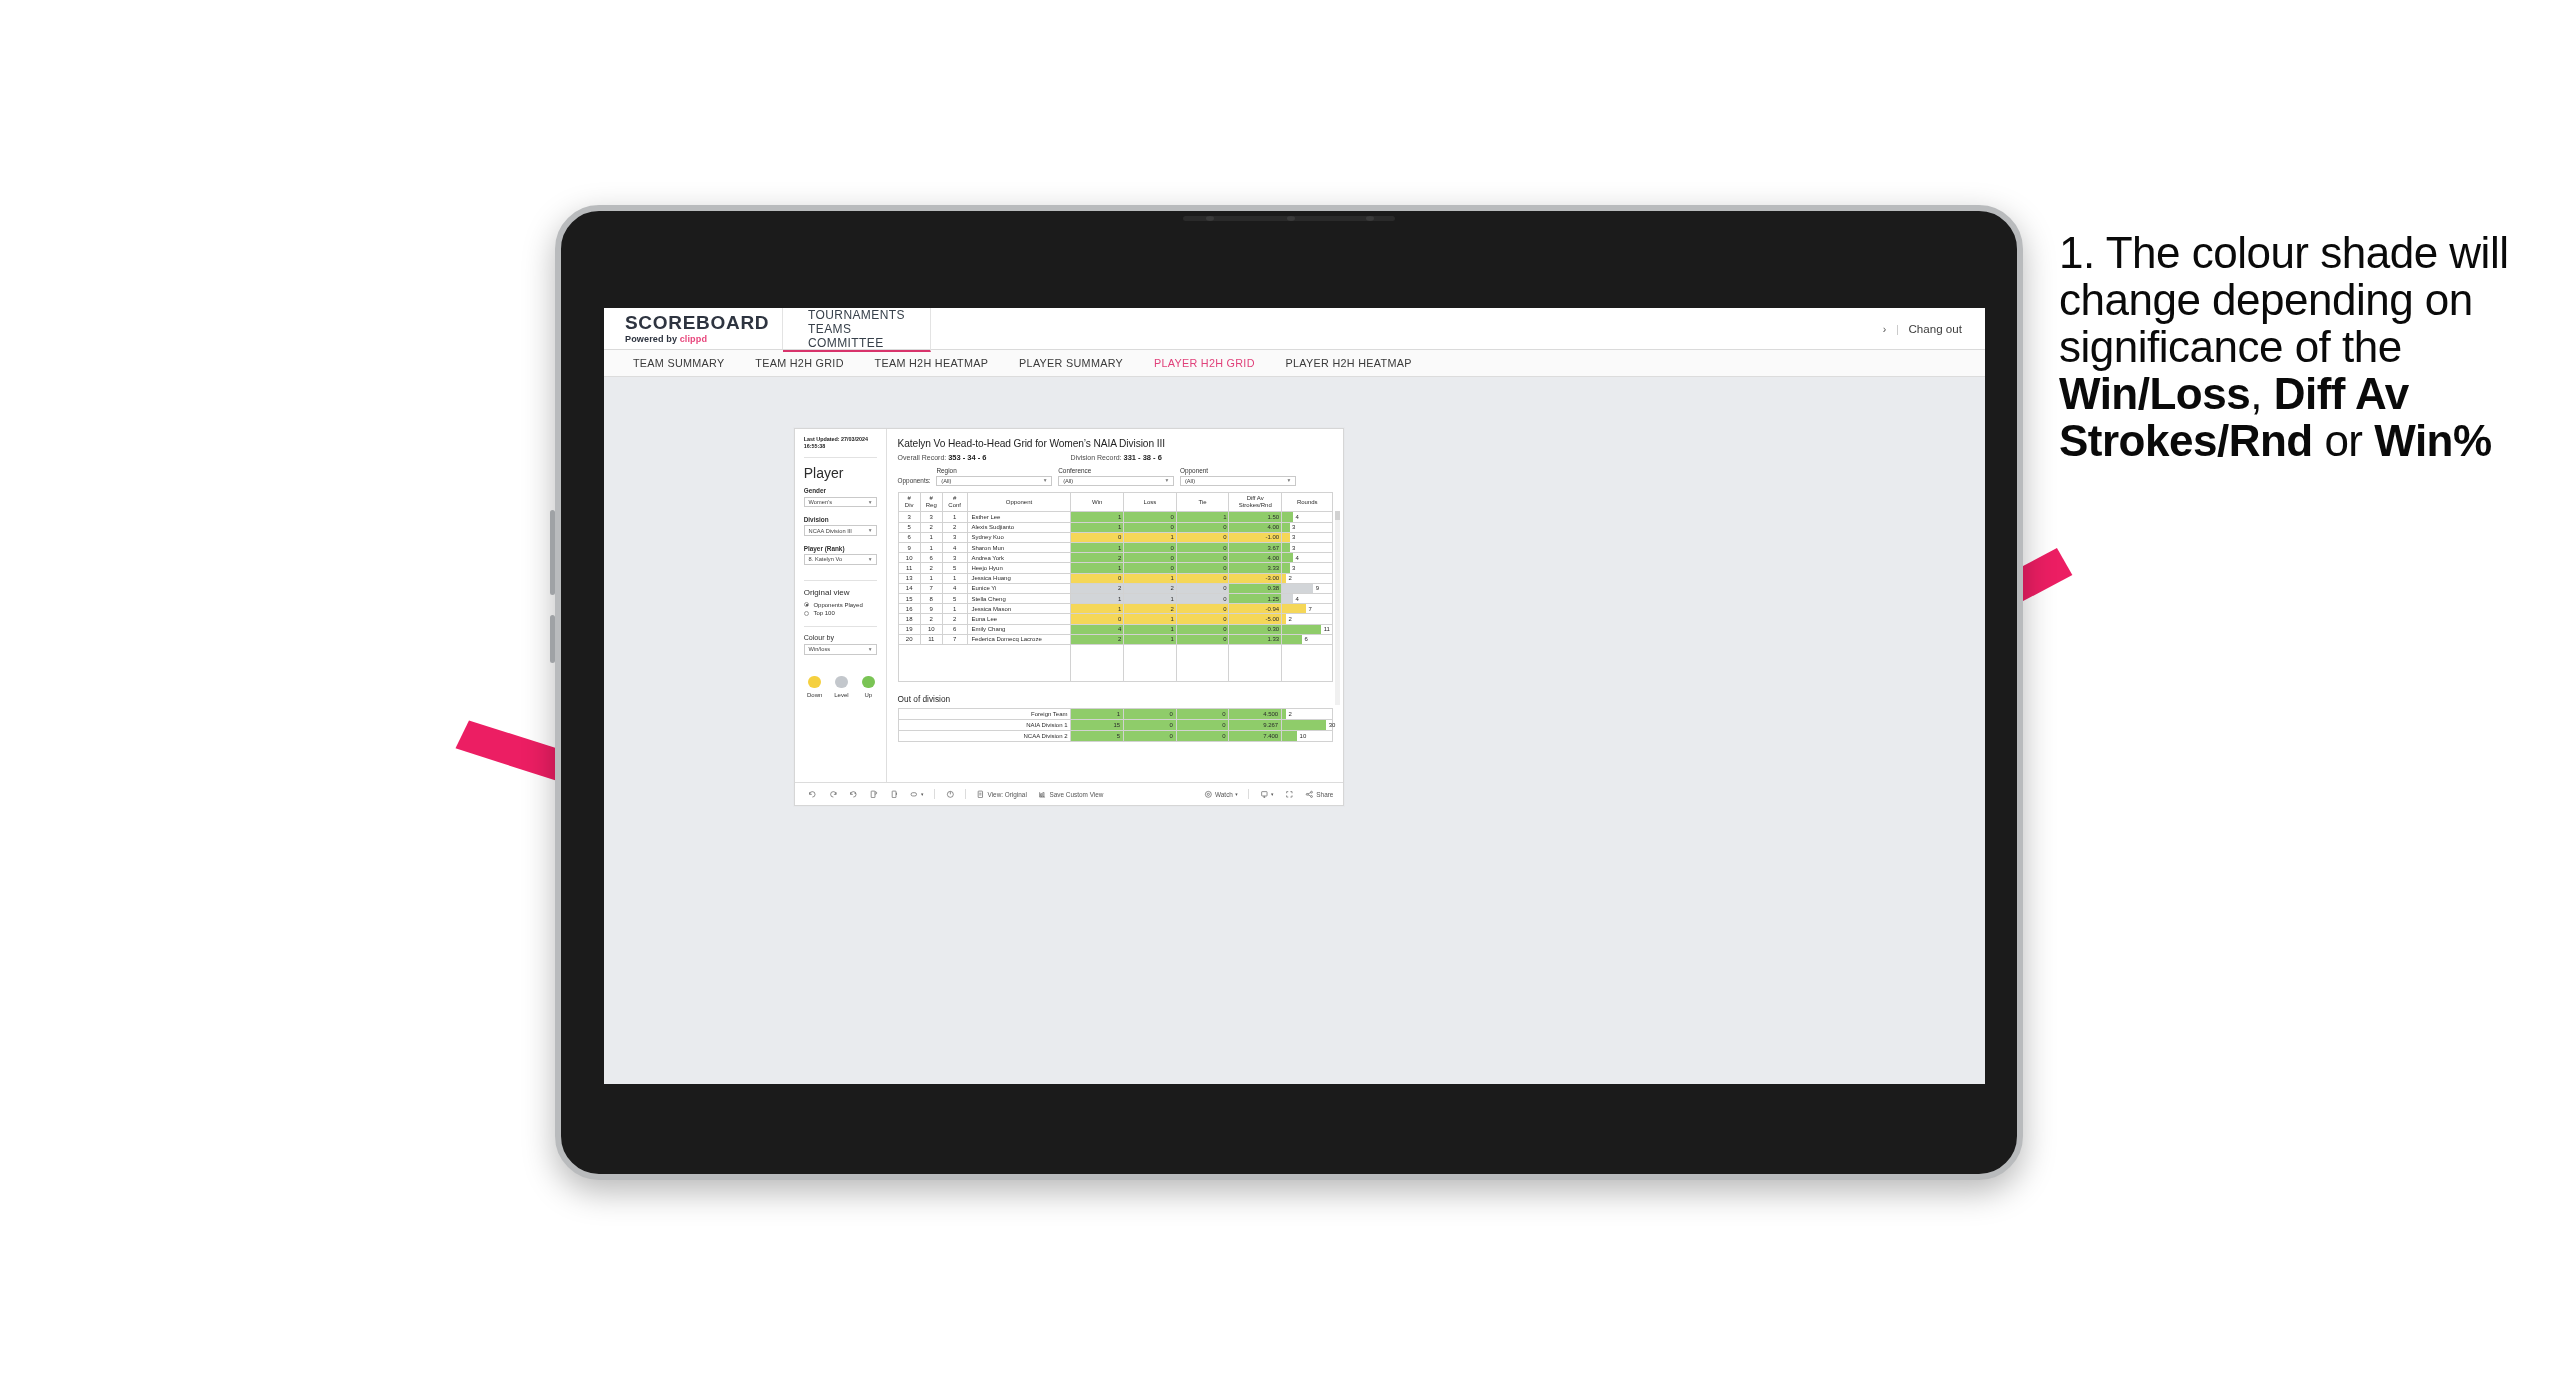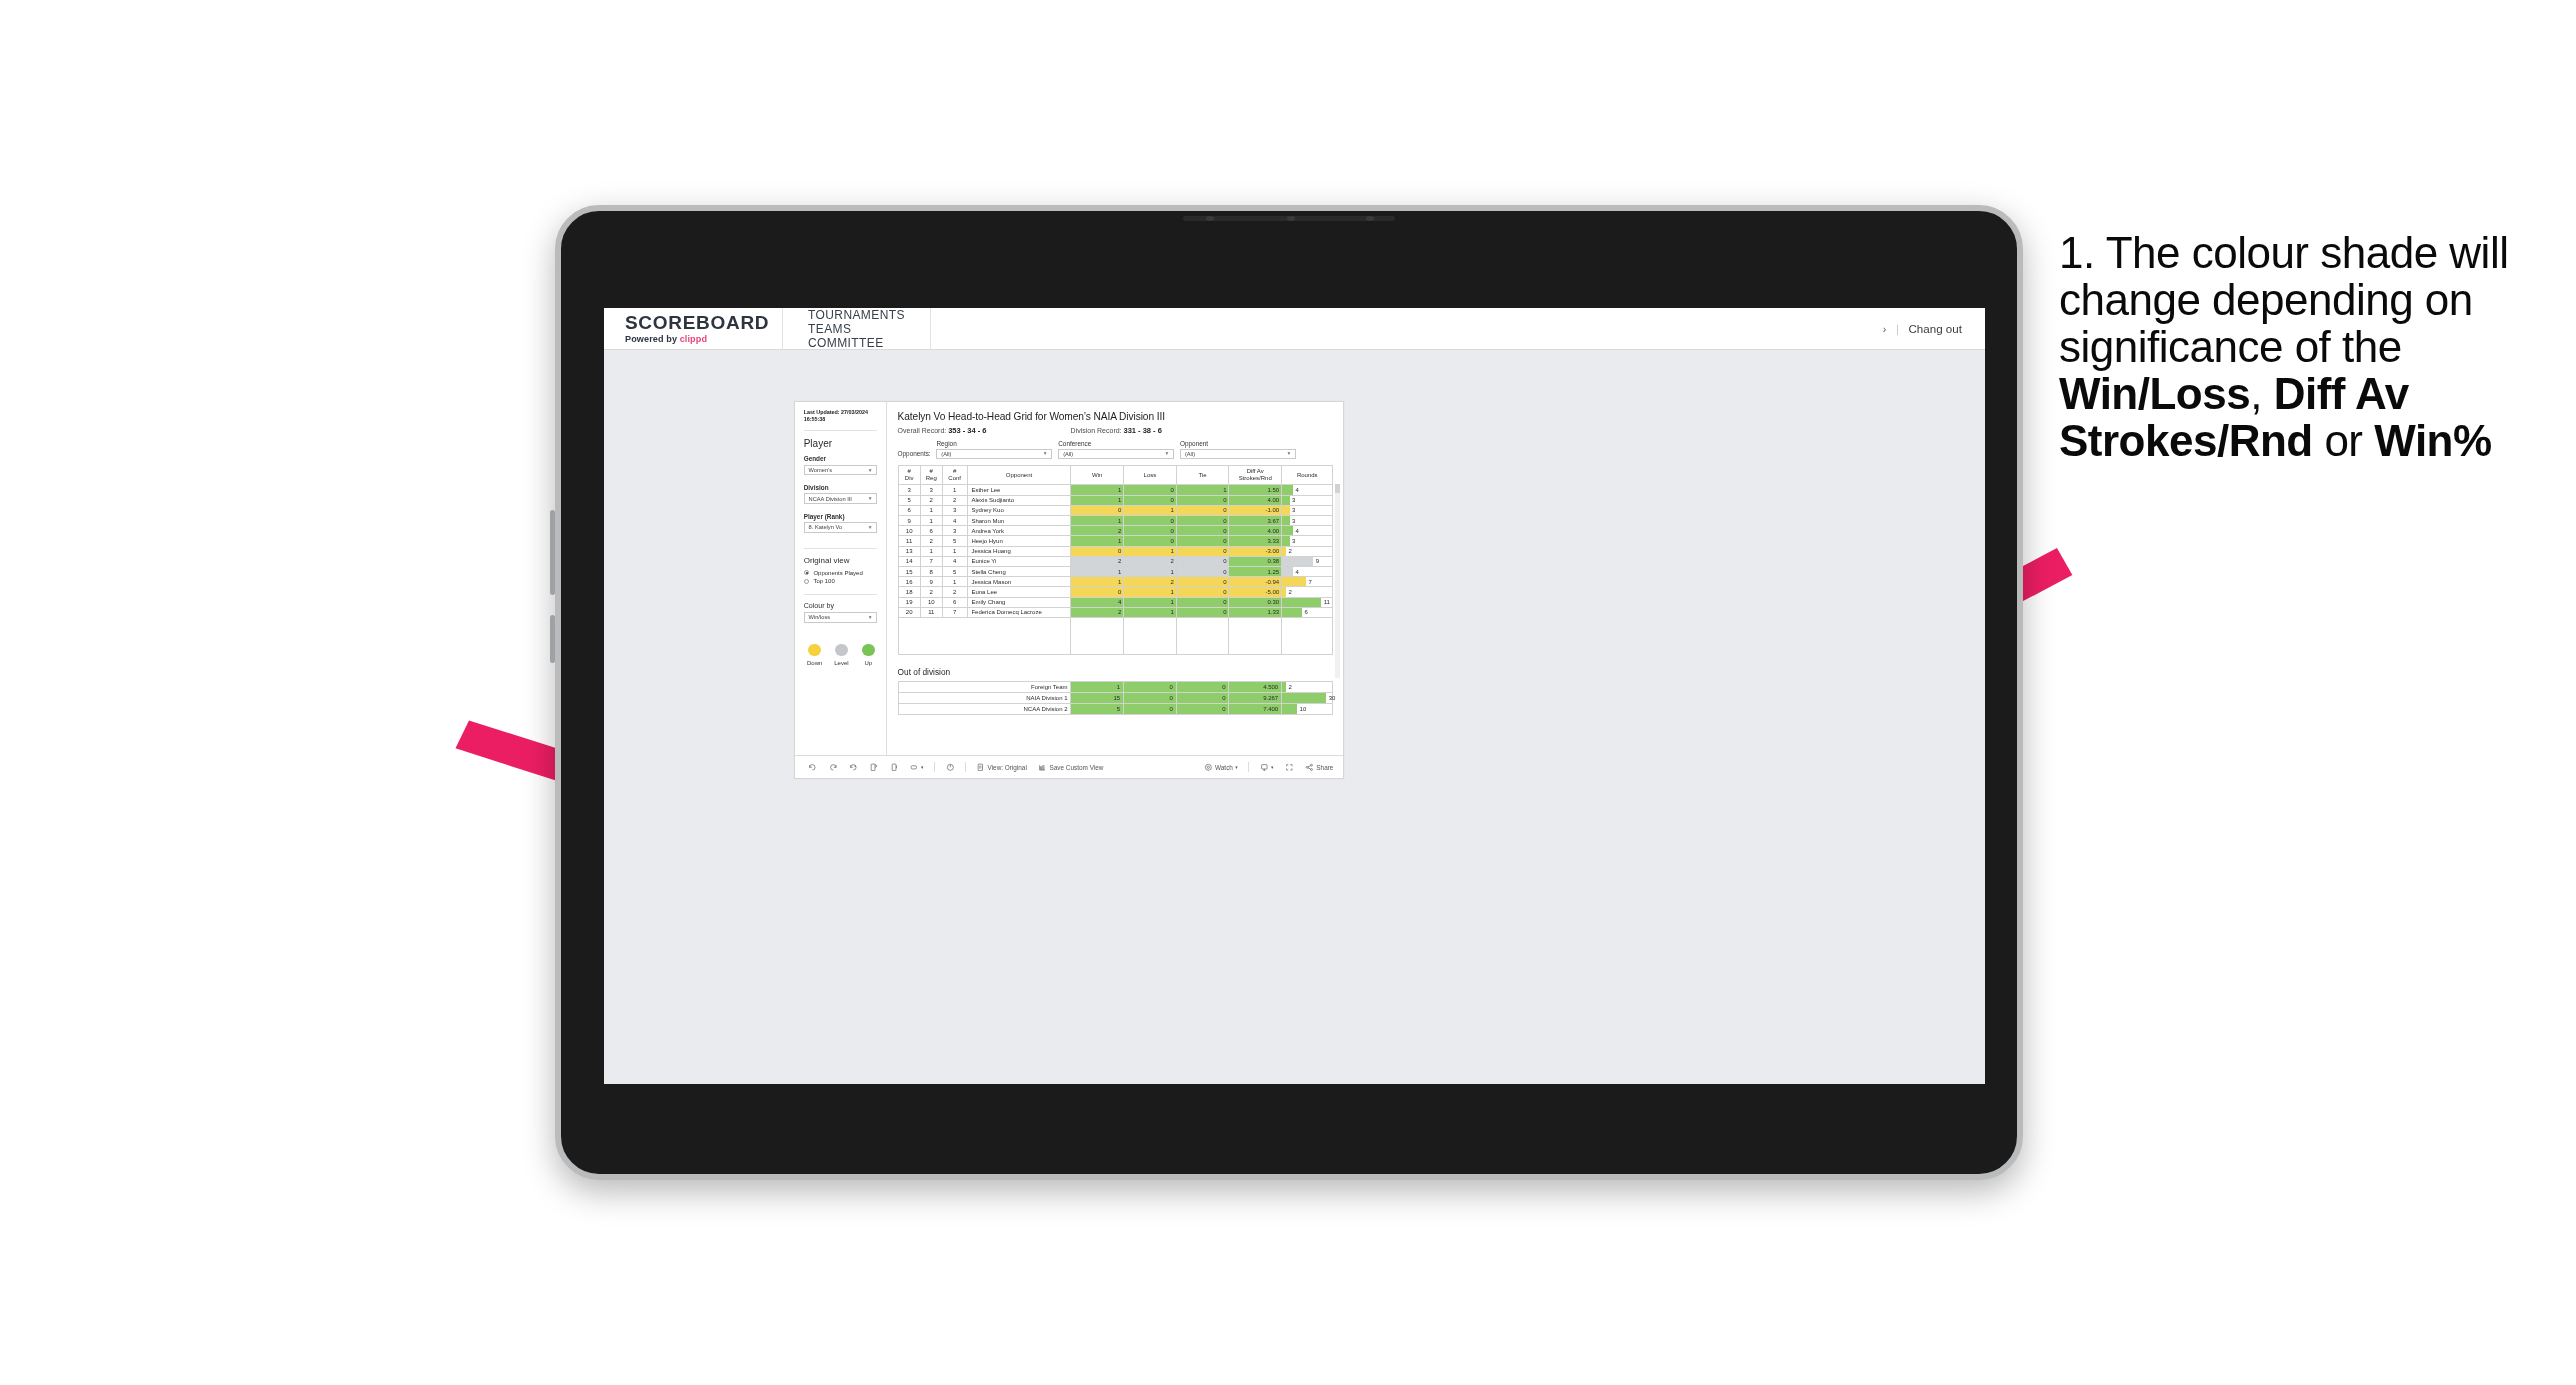--- a/index.html
+++ b/index.html
@@ -115,21 +115,21 @@
   }
   .viz-body { flex:1; display:flex; overflow:hidden; }
 
   
   .side {
     width: 92px; border-right:1px solid #dedede; padding: 6.7px 8.7px 0 8.7px;
     display:flex; flex-direction:column; font-size:6px; color:#333;
   }
   .updated { font-size:5.4px; line-height:1.35; color:#222; font-weight:700; }
   .hr { height:1px; background:#e2e2e2; margin: 6.7px 0 6.7px 0; }
-  .side h3 { font-size:10px; font-weight:400; color:#2c2c2c; margin-bottom:6.7px;}
+  .side h3 { font-size:14px; font-weight:400; color:#2c2c2c; margin-bottom:6.7px;}
   .fld { margin-bottom: 8.7px; }
   .fld label { display:block; font-size:6.4px; font-weight:700; color:#2f2f2f; margin-bottom:2.4px;}
   .sel {
     height: 10.6px; border:1px solid #c9c9c9; background:#fff;
     display:flex; align-items:center; padding: 0 3.9px;
     font-size:5.7px; color:#3d3d3d;
   }
   .sel .caret { margin-left:auto; font-size:4.8px; color:#777; }
   .radio { display:flex; align-items:center; gap:3.9px; margin-bottom:2.9px; font-size:6px; color:#2f2f2f;}
   .dot { width:5.8px; height:5.8px; border-radius:50%; border:1px solid #9a9a9a; background:#fff; position:relative;}
@@ -224,20 +224,28 @@
           <a href="#">TEAMS</a>
           <a href="#" class="active">COMMITTEE</a>
         </nav>
         <div class="top-right">
           <span class="chev">›</span>
           <span class="bar">|</span>
           <span>Chang out</span>
         </div>
       </div>
 
+      <div class="subnav">
+        <a href="#">TEAM SUMMARY</a>
+        <a href="#">TEAM H2H GRID</a>
+        <a href="#">TEAM H2H HEATMAP</a>
+        <a href="#">PLAYER SUMMARY</a>
+        <a href="#" class="active">PLAYER H2H GRID</a>
+        <a href="#">PLAYER H2H HEATMAP</a>
+      </div>
 
       <div class="canvas">
         <div class="viz">
           <div class="viz-body">
 
             <aside class="side">
               <div class="updated">Last Updated: 27/03/2024 16:55:38</div>
               <div class="hr"></div>
               <h3>Player</h3>
 

